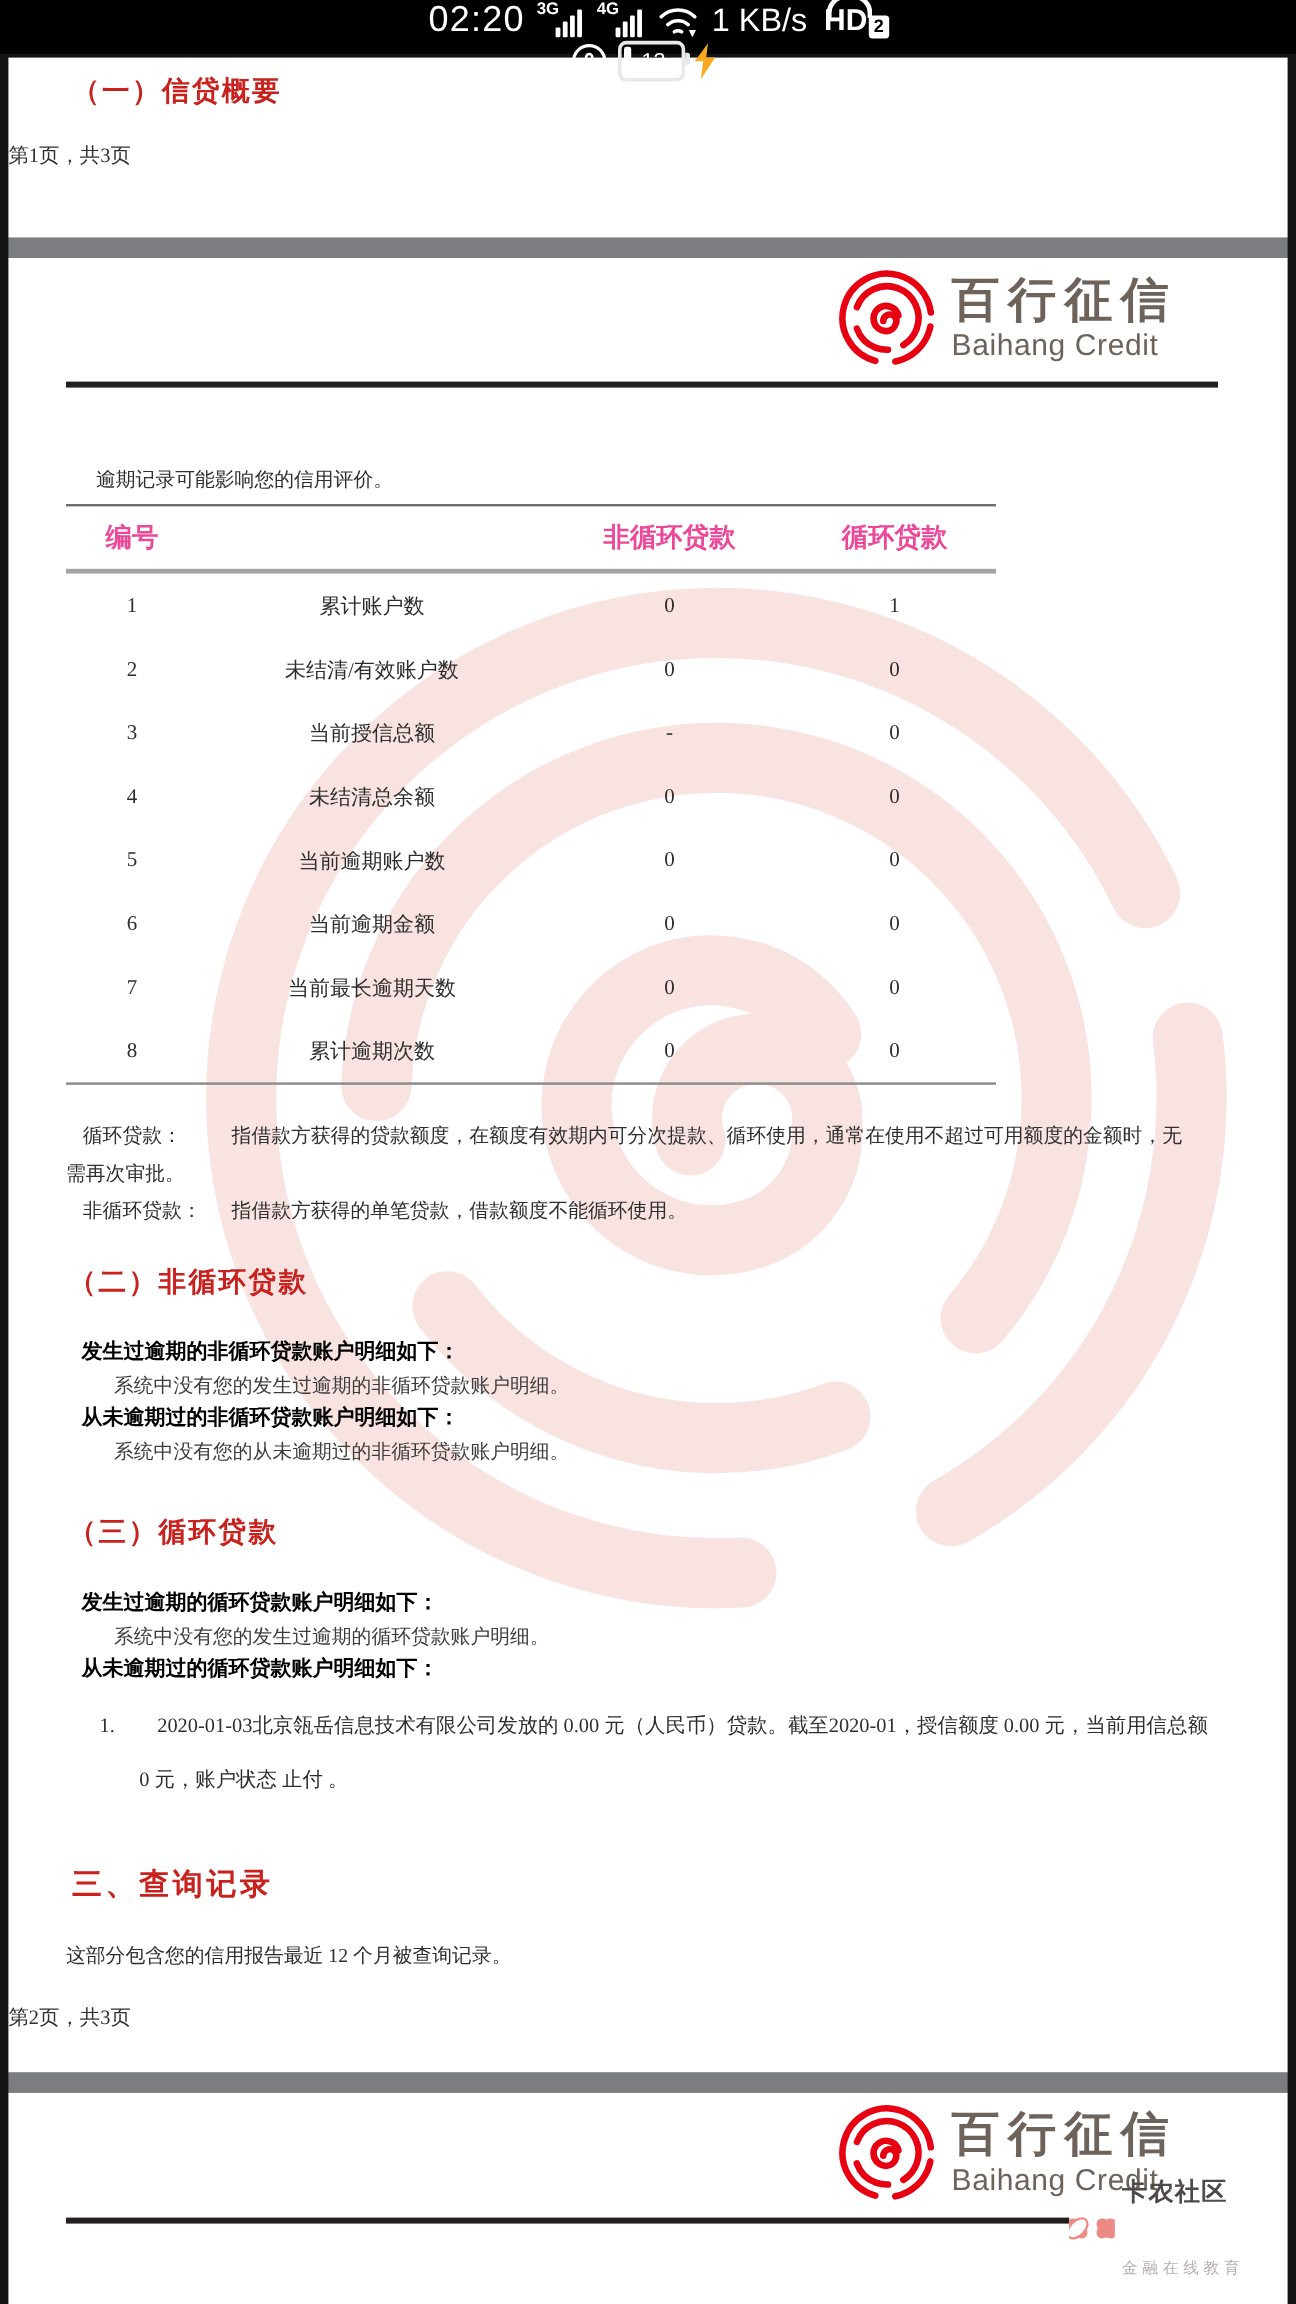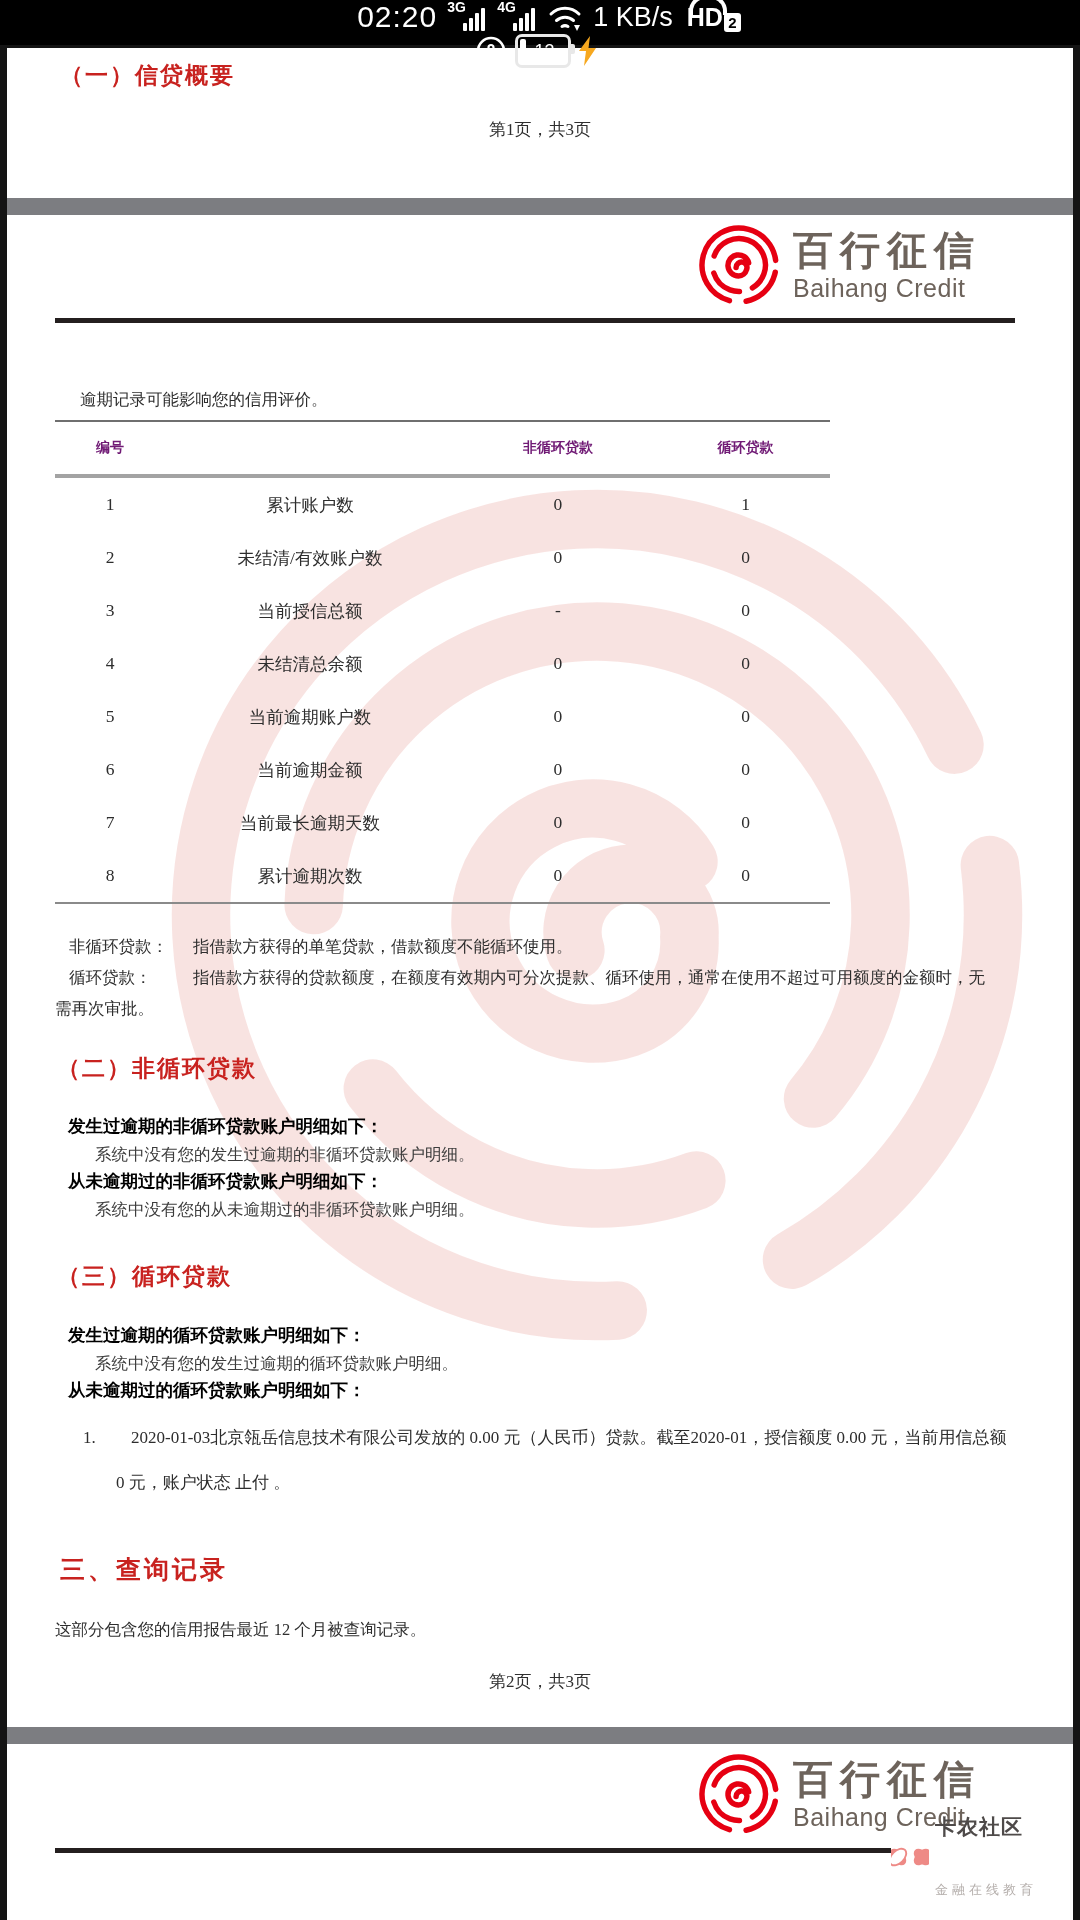--- a/index.html
+++ b/index.html
@@ -31,37 +31,37 @@
   .bat .num{font-size:18px;color:#fff;padding-left:4px;}
   
   .doc{position:absolute;top:45px;left:0;width:1080px;height:1875px;background:#141414;padding:3px 7px 0 7px;
        box-sizing:border-box;}
   .page{position:relative;background:#fff;width:1066px;}
   .page1{height:150px;}
   .pgdivider{height:17px;background:#7c7d81;}
   .page2{height:1512px;overflow:hidden;}
   .page3{height:176px;overflow:hidden;}
   .red-head{position:absolute;color:#c8221f;font-weight:bold;font-size:23px;letter-spacing:2px;}
-  .pg-footer{position:absolute;left:0;width:100%;text-align:center;font-size:17px;color:#2f2f2f;}
+  .pg-footer{position:absolute;left:0;width:100%;font-size:17px;color:#2f2f2f;}
   
   .brand{position:absolute;display:flex;align-items:center;gap:12px;z-index:2;}
   .brand .spiral{width:84px;height:84px;color:#e60012;}
   .brand .bt{display:flex;flex-direction:column;font-family:"Liberation Sans",sans-serif;color:#6d635b;}
   .brand .zh{font-size:40px;font-weight:bold;letter-spacing:7px;line-height:46px;white-space:nowrap;}
   .brand .en{font-size:25px;letter-spacing:0.5px;line-height:30px;}
   .rule-heavy{position:absolute;left:48px;width:960px;height:5px;background:#241f1f;}
   
   .watermark{position:absolute;left:140px;top:250px;width:900px;height:900px;color:#f5d3d0;opacity:.62;
              transform:rotate(-18deg);z-index:0;}
   .p2c{position:absolute;z-index:1;}
   
   .cr-table{position:absolute;top:205px;left:48px;width:775px;border-top:2px solid #6f6f6f;
             border-bottom:2px solid #8a8a8a;z-index:1;}
   .cr-row{display:flex;height:53px;align-items:center;font-size:17.5px;color:#2d2d2d;}
-  .cr-row.hdr{height:52px;border-bottom:4px solid #a3a3a3;font-size:14px;font-weight:bold;color:#701a75;}
+  .cr-row.hdr{height:52px;border-bottom:4px solid #a3a3a3;font-size:22px;font-weight:bold;color:#ec4899;}
   .c1{width:14.2%;text-align:center;}
   .c2{width:37.4%;text-align:center;}
   .c3{width:26.6%;text-align:center;}
   .c4{width:21.8%;text-align:center;}
   
   .notes{position:absolute;top:716px;left:48px;width:945px;font-size:16.5px;line-height:31px;color:#2e2e2e;z-index:1;}
   .notes p{margin:0;text-indent:14px;}
   .notes .term{display:inline-block;width:124px;text-indent:0;}
   .sub-bold{font-size:17.5px;font-weight:bold;color:#000000;padding-left:13px;line-height:27.5px;}
   .sub-text{font-size:16.5px;color:#3c3c3c;padding-left:40px;line-height:27.5px;}
@@ -230,22 +230,22 @@
         </div>
         <div class="cr-row">
           <span class="c1">8</span>
           <span class="c2">累计逾期次数</span>
           <span class="c3">0</span>
           <span class="c4">0</span>
         </div>
       </div>
 
       <div class="notes">
+        <p><span class="term">循环贷款：</span><span>指借款方获得的贷款额度，在额度有效期内可分次提款、循环使用，通常在使用不超过可用额度的金额时，无需再次审批。</span></p>
         <p><span class="term">非循环贷款：</span><span>指借款方获得的单笔贷款，借款额度不能循环使用。</span></p>
-        <p><span class="term">循环贷款：</span><span>指借款方获得的贷款额度，在额度有效期内可分次提款、循环使用，通常在使用不超过可用额度的金额时，无需再次审批。</span></p>
       </div>
 
       <div class="red-head" style="top:838px;left:50px;">（二）非循环贷款</div>
       <div class="sec-block" style="top:898px;">
         <div class="sub-bold">发生过逾期的非循环贷款账户明细如下：</div>
         <div class="sub-text">系统中没有您的发生过逾期的非循环贷款账户明细。</div>
         <div class="sub-bold">从未逾期过的非循环贷款账户明细如下：</div>
         <div class="sub-text">系统中没有您的从未逾期过的非循环贷款账户明细。</div>
       </div>
 

